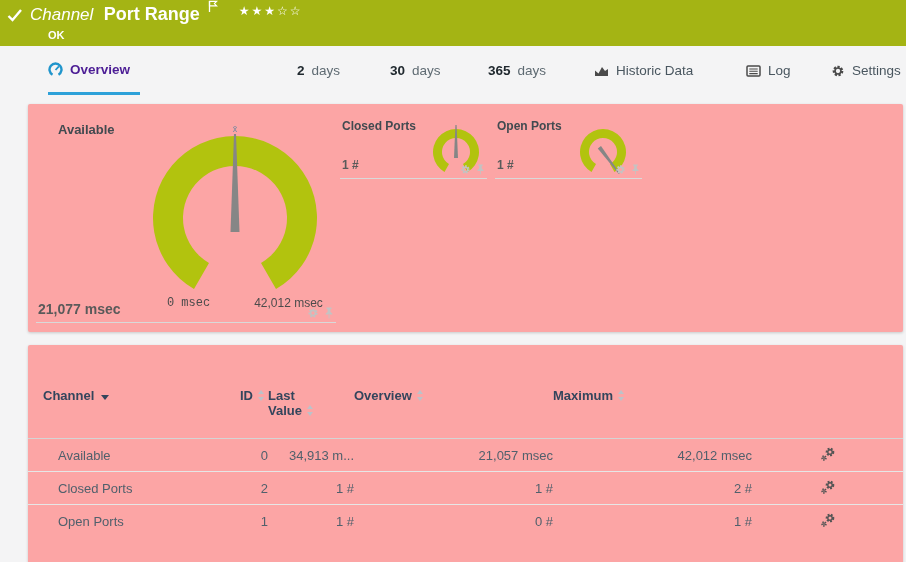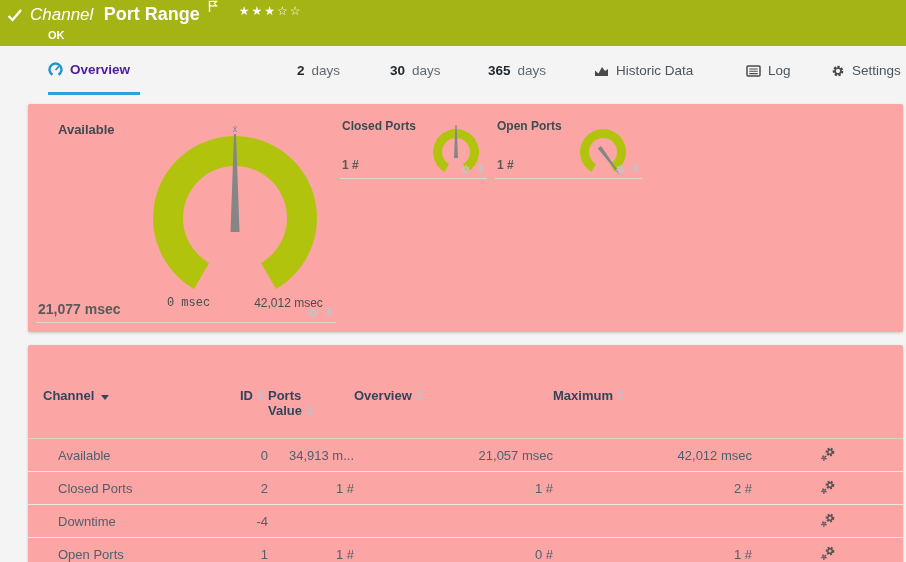--- a/index.html
+++ b/index.html
@@ -226,21 +226,21 @@
           <col style="width:28px">
           <col style="width:86px">
           <col style="width:199px">
           <col style="width:199px">
           <col>
         </colgroup>
       <tbody>
           <tr class="hdr">
         <th class="ch"><span>Channel</span><span class="caret-down"></span></th>
         <th><span>ID</span><span class="sort"></span></th>
-        <th><span>Ports</span><span class="lv2"><span>Value</span><span class="sort"></span></span></th>
+        <th><span>Last</span><span class="lv2"><span>Value</span><span class="sort"></span></span></th>
         <th><span>Overview</span><span class="sort"></span></th>
         <th><span>Maximum</span><span class="sort"></span></th>
         <th></th>
       </tr>
       <tr>
         <td class="ch">Available</td>
         <td>0</td>
         <td>34,913 m...</td>
         <td>21,057 msec</td>
         <td>42,012 msec</td>
@@ -270,39 +270,20 @@
                     <circle r="2.2" fill="none" stroke="#555" stroke-width="1.4"></circle>
                   </g>
                   <g transform="translate(4,12)">
                     <circle r="1.9" fill="none" stroke="#555" stroke-width="1.7" stroke-dasharray="1.2 1"></circle>
                     <circle r="1.1" fill="none" stroke="#555" stroke-width="1"></circle>
                   </g>
                 </svg>
               </span></td>
       </tr>
       <tr>
-        <td class="ch">Downtime</td>
-        <td>-4</td>
-        <td></td>
-        <td></td>
-        <td></td>
-        <td class="edit"><span class="icon">
-                <svg width="16" height="16" viewBox="0 0 16 16">
-                  <g transform="translate(10,6)">
-                    <circle r="3.2" fill="none" stroke="#555" stroke-width="2.2" stroke-dasharray="1.8 1.3"></circle>
-                    <circle r="2.2" fill="none" stroke="#555" stroke-width="1.4"></circle>
-                  </g>
-                  <g transform="translate(4,12)">
-                    <circle r="1.9" fill="none" stroke="#555" stroke-width="1.7" stroke-dasharray="1.2 1"></circle>
-                    <circle r="1.1" fill="none" stroke="#555" stroke-width="1"></circle>
-                  </g>
-                </svg>
-              </span></td>
-      </tr>
-      <tr>
         <td class="ch">Open Ports</td>
         <td>1</td>
         <td>1 #</td>
         <td>0 #</td>
         <td>1 #</td>
         <td class="edit"><span class="icon">
                 <svg width="16" height="16" viewBox="0 0 16 16">
                   <g transform="translate(10,6)">
                     <circle r="3.2" fill="none" stroke="#555" stroke-width="2.2" stroke-dasharray="1.8 1.3"></circle>
                     <circle r="2.2" fill="none" stroke="#555" stroke-width="1.4"></circle>

